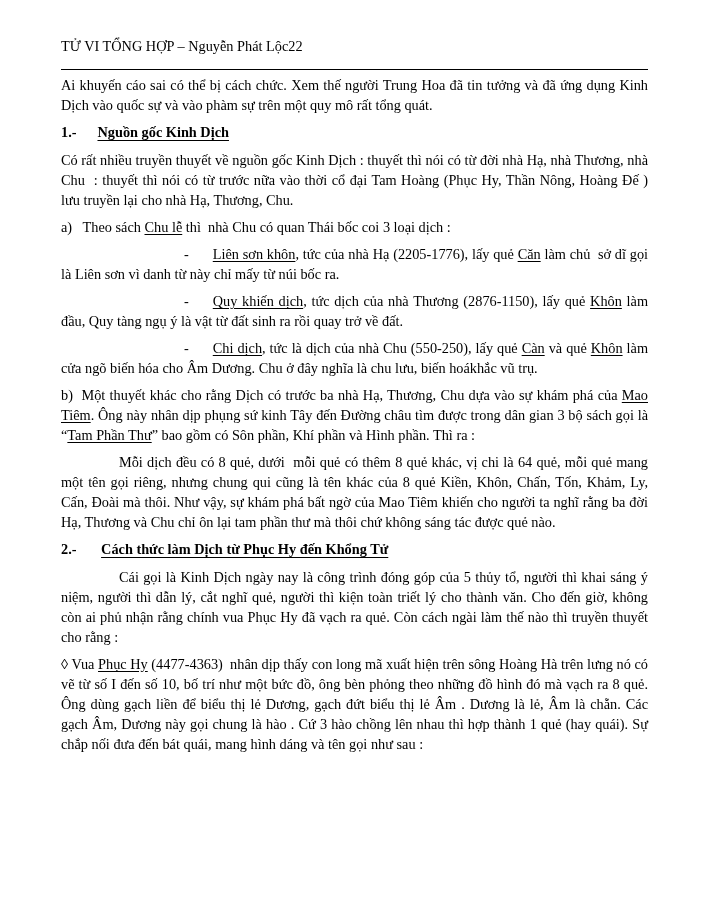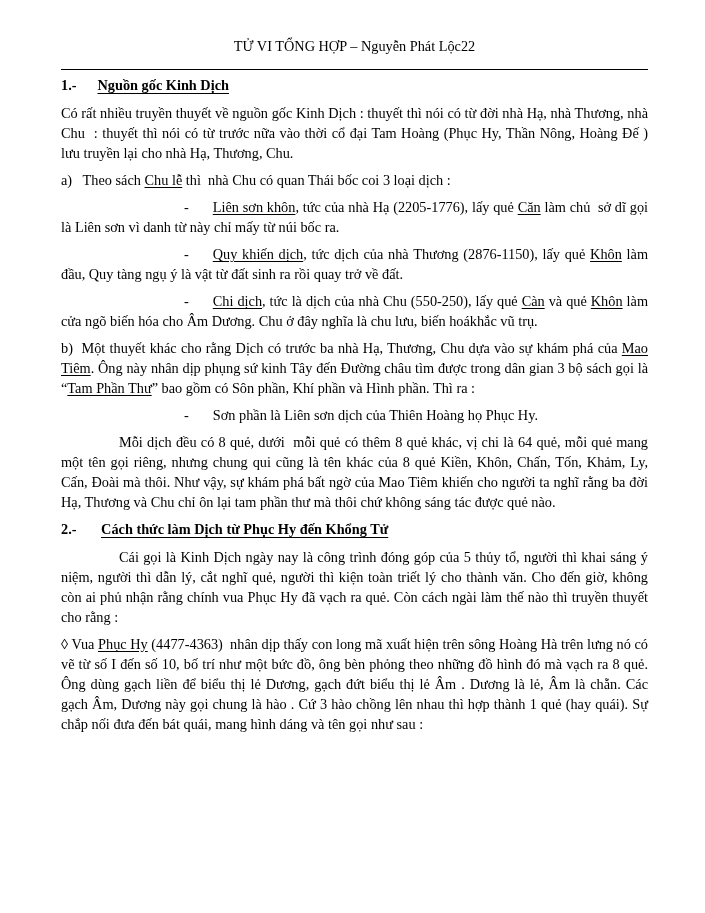--- a/index.html
+++ b/index.html
@@ -7,21 +7,21 @@
     width: 705px; height: 913px;
     background: #ffffff;
     color: #000000;
     font-family: "Liberation Serif", "DejaVu Serif", serif;
     font-size: 14.3px;
     line-height: 20px;
     overflow: hidden;
     box-sizing: border-box;
   }
   .page { padding: 36px 57px 0 61px; }
-  .hdr { display: flex; justify-content: center; align-items: baseline; }
+  .hdr { display: flex; justify-content: flex-start; align-items: baseline; }
   .rule { border-top: 1.5px solid #000; margin: 13px 0 5px 0; }
   .para { margin: 0 0 7px 0; text-align: justify; }
   .para:last-child { margin-bottom: 12px; }
   .heading { margin: 3px 0 8px 0; font-weight: bold; }
   .htitle { text-decoration: underline; text-underline-offset: 3px; margin-left: 21px; }
   .term { text-decoration: underline; text-underline-offset: 2px; }
   .indent { text-indent: 58px; }
   .tab-lg { display: inline-block; width: 123px; }
   .tab-sm { display: inline-block; width: 24px; }
 </style>
@@ -30,36 +30,36 @@
 
 <div class="page">
 
   <div class="hdr">
       <span>TỬ VI TỔNG HỢP – Nguyễn Phát Lộc</span>
       <span>22</span>
     </div>
 
   <div class="rule"></div>
 
+  <p class="para"><span>Ai khuyến cáo sai có thể bị cách chức. Xem thế người Trung Hoa đã tin tưởng và đã ứng dụng Kinh Dịch vào quốc sự và vào phàm sự trên một quy mô rất tổng quát.</span></p>
 
   <p class="para heading"><span>1.-</span><span class="htitle">Nguồn gốc Kinh Dịch</span></p>
 
   <p class="para"><span>Có rất nhiều truyền thuyết về nguồn gốc Kinh Dịch : thuyết thì nói có từ đời nhà Hạ, nhà Thương, nhà Chu&nbsp; : thuyết thì nói có từ trước nữa vào thời cổ đại Tam Hoàng (Phục Hy, Thần Nông, Hoàng Đế ) lưu truyền lại cho nhà Hạ, Thương, Chu.</span></p>
 
   <p class="para"><span>a)&nbsp;&nbsp; Theo sách </span><span class="term">Chu lễ</span><span> thì&nbsp; nhà Chu có quan Thái bốc coi 3 loại dịch :</span></p>
 
   <p class="para"><span class="tab-lg"></span><span>-</span><span class="tab-sm"></span><span class="term">Liên sơn khôn</span><span>, tức của nhà Hạ (2205-1776), lấy quẻ </span><span class="term">Căn</span><span> làm chủ&nbsp; sở dĩ gọi là Liên sơn vì danh từ này chỉ mấy từ núi bốc ra.</span></p>
 
   <p class="para"><span class="tab-lg"></span><span>-</span><span class="tab-sm"></span><span class="term">Quy khiến dịch</span><span>, tức dịch của nhà Thương (2876-1150), lấy quẻ </span><span class="term">Khôn</span><span> làm đầu, Quy tàng ngụ ý là vật từ đất sinh ra rồi quay trở về đất.</span></p>
 
   <p class="para"><span class="tab-lg"></span><span>-</span><span class="tab-sm"></span><span class="term">Chi dịch</span><span>, tức là dịch của nhà Chu (550-250), lấy quẻ </span><span class="term">Càn</span><span> và quẻ </span><span class="term">Khôn</span><span> làm cửa ngõ biến hóa cho Âm Dương. Chu ở đây nghĩa là chu lưu, biến hoákhắc vũ trụ.</span></p>
 
   <p class="para"><span>b)&nbsp; Một thuyết khác cho rằng Dịch có trước ba nhà Hạ, Thương, Chu dựa vào sự khám phá của </span><span class="term">Mao Tiêm</span><span>. Ông này nhân dịp phụng sứ kinh Tây đến Đường châu tìm được trong dân gian 3 bộ sách gọi là “</span><span class="term">Tam Phần Thư</span><span>” bao gồm có Sôn phần, Khí phần và Hình phần. Thì ra :</span></p>
 
-  <p class="para"><span class="tab-lg"></span><span>-</span><span class="tab-sm"></span><span>Sơn phần là Liên sơn dịch của Thiên Hoàng họ Phục Hy.</span></p>
 
 
 
   <p class="para indent"><span>Mỗi dịch đều có 8 quẻ, dưới&nbsp; mỗi quẻ có thêm 8 quẻ khác, vị chi là 64 quẻ, mỗi quẻ mang một tên gọi riêng, nhưng chung qui cũng là tên khác của 8 quẻ Kiền, Khôn, Chấn, Tốn, Khảm, Ly, Cấn, Đoài mà thôi. Như vậy, sự khám phá bất ngờ của Mao Tiêm khiến cho người ta nghĩ rằng ba đời Hạ, Thương và Chu chỉ ôn lại tam phần thư mà thôi chứ không sáng tác được quẻ nào.</span></p>
 
   <p class="para heading"><span>2.- </span><span class="htitle">Cách thức làm Dịch từ Phục Hy đến Khổng Tử</span></p>
 
   <p class="para indent"><span>Cái gọi là Kinh Dịch ngày nay là công trình đóng góp của 5 thủy tổ, người thì khai sáng ý niệm, người thì dẫn lý, cắt nghĩ quẻ, người thì kiện toàn triết lý cho thành văn. Cho đến giờ, không còn ai phủ nhận rằng chính vua Phục Hy đã vạch ra quẻ. Còn cách ngài làm thế nào thì truyền thuyết cho rằng :</span></p>
 
   <p class="para"><span>◊ Vua </span><span class="term">Phục Hy</span><span> (4477-4363)&nbsp; nhân dịp thấy con long mã xuất hiện trên sông Hoàng Hà trên lưng nó có vẽ từ số I đến số 10, bố trí như một bức đồ, ông bèn phỏng theo những đồ hình đó mà vạch ra 8 quẻ. Ông dùng gạch liền để biểu thị lẻ Dương, gạch đứt biểu thị lẻ Âm . Dương là lẻ, Âm là chẵn. Các gạch Âm, Dương này gọi chung là hào . Cứ 3 hào chồng lên nhau thì hợp thành 1 quẻ (hay quái). Sự chắp nối đưa đến bát quái, mang hình dáng và tên gọi như sau :</span></p>

